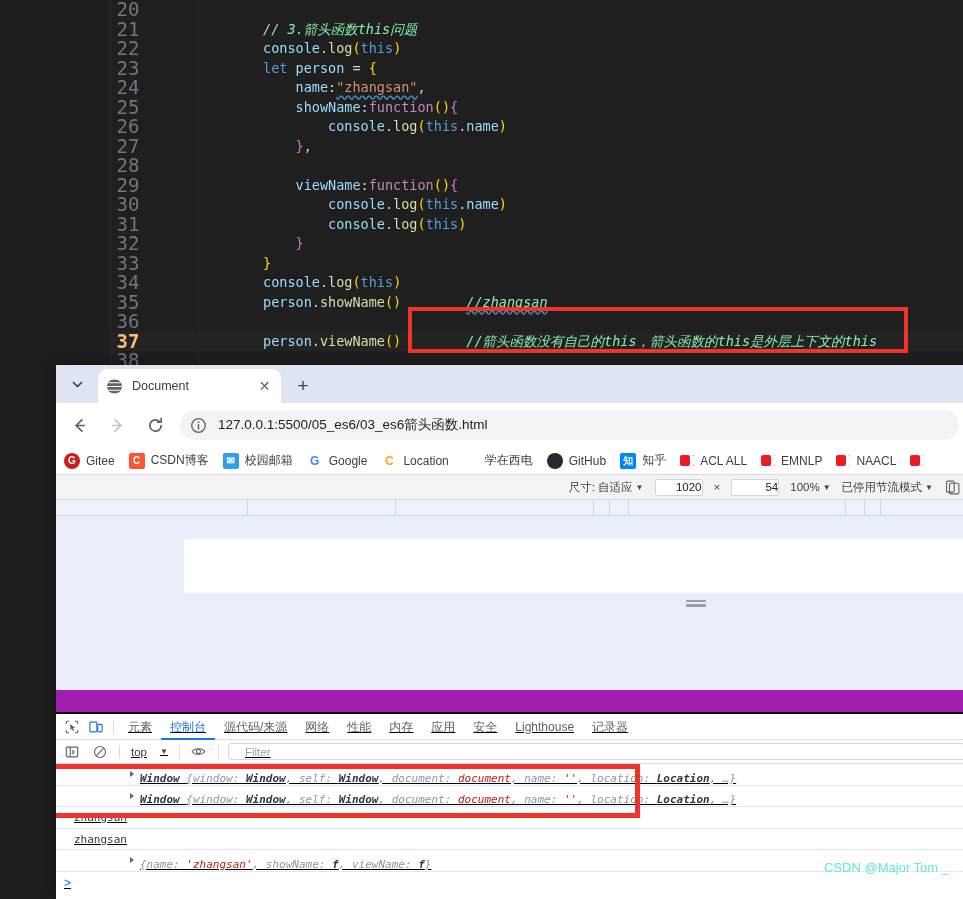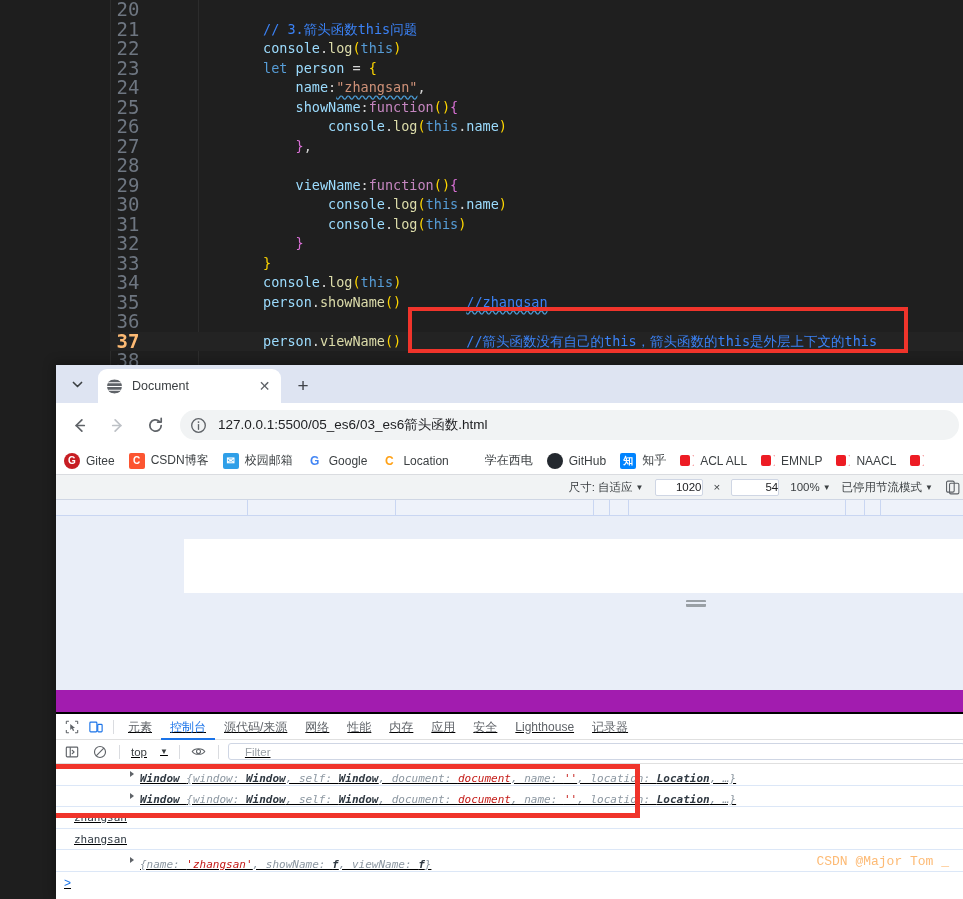--- a/index.html
+++ b/index.html
@@ -36,21 +36,21 @@
     position: absolute; left: 0; top: 0;
     width: 36px; text-align: center;
     color: #6e7681;
     font-size: 19px;
     font-family: "DejaVu Sans Mono", monospace;
   }
   .ctext { position: absolute; left: 88px; top: 0; }
   .guide-col {
     position: absolute; top: 0; bottom: 0; width: 1px; background: #2c2c2c;
   }
-  .tok-com { color: #3b82f6; }
+  .tok-com { color: #86efac; font-style: italic; }
   .tok-kw  { color: #569cd6; }
   .tok-kw2 { color: #c586c0; }
   .tok-fn  { color: #dcdcaa; }
   .tok-var { color: #9cdcfe; }
   .tok-this{ color: #569cd6; }
   .tok-str { color: #ce9178; }
   .tok-pun { color: #d4d4d4; }
   .tok-par { color: #ffd700; }
   .tok-par2{ color: #da70d6; }
   .tok-prop{ color: #9cdcfe; }
@@ -274,23 +274,23 @@
 
   .redbox-console {
     position: absolute;
     left: -34px; top: 0px; width: 618px; height: 54px;
     border: 5px solid #f0342b;
     pointer-events: none;
     z-index: 5;
   }
 
   .watermark {
-    position: absolute; right: 14px; bottom: 30px;
-    font-size: 13px; color: #fdba74;
-    font-family: Liberation Mono, monospace;
+    position: absolute; right: 14px; bottom: 24px;
+    font-size: 13px; color: #5eead4;
+    font-family: Liberation Sans, sans-serif;
   }
 </style>
 </head>
 <body>
 
 <div id="root">
 
   <div class="editor">
     <div class="editor-inner">
       <div class="guide-col" style="left:0px"></div>

